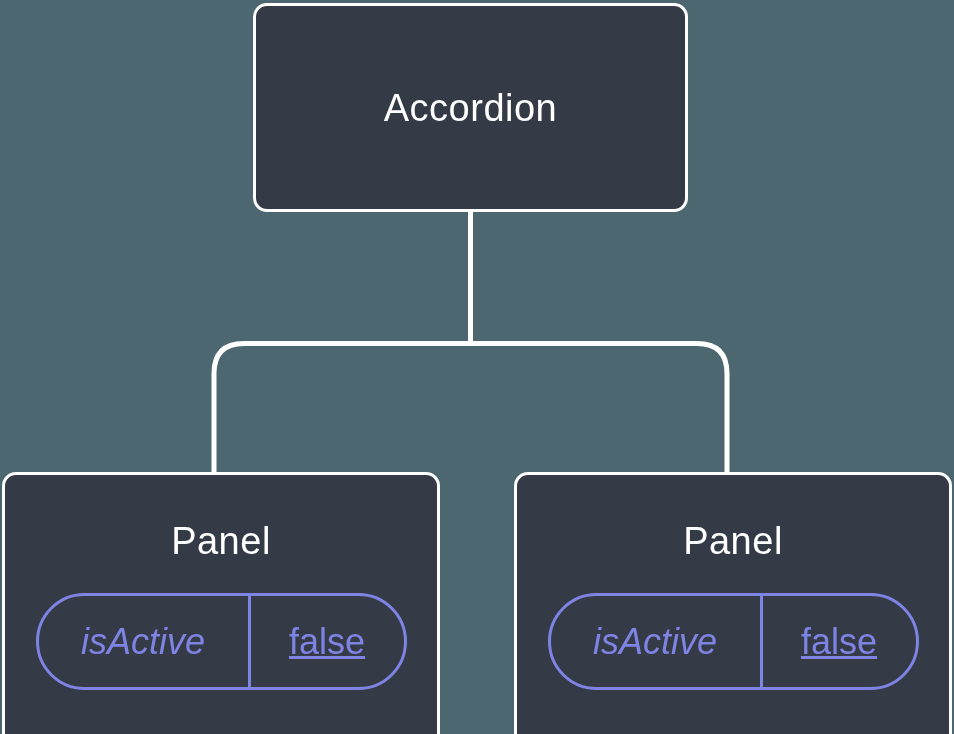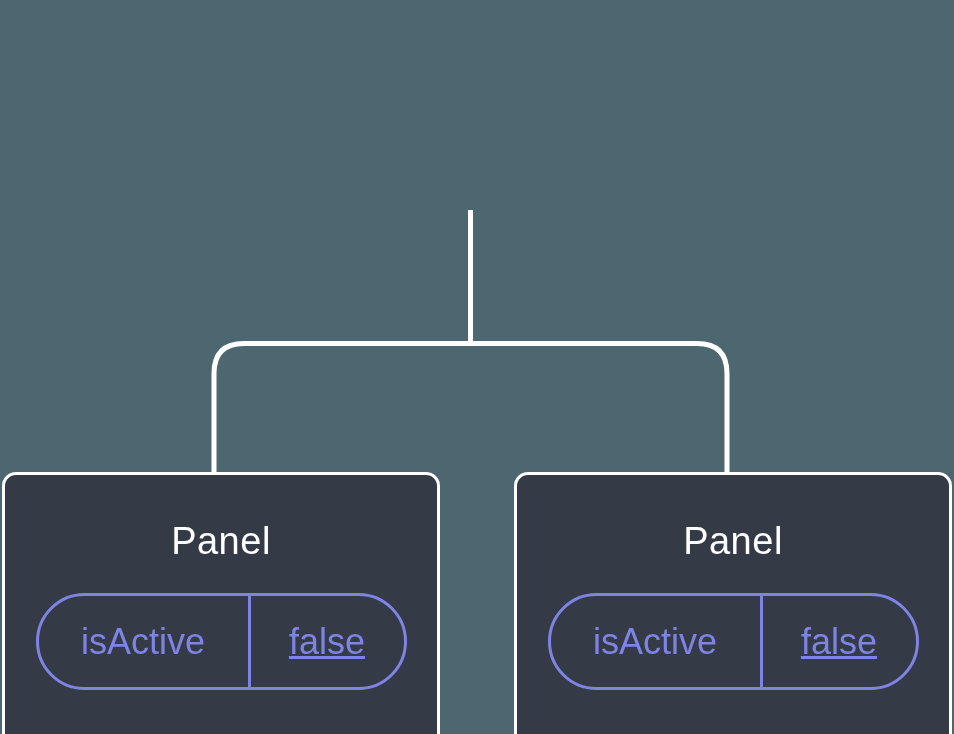--- a/index.html
+++ b/index.html
@@ -78,36 +78,40 @@
   }
 
   .pill-cell {
     display: flex;
     align-items: center;
     justify-content: center;
   }
   .pill-name {
     width: 212px;
     border-right: 3px solid #7f84e4;
+    font-style: italic;
   }
   .pill-value {
     flex: 1;
     text-decoration: underline;
   }
 </style>
 </head>
 <body>
 
 <div class="canvas">
 
   <svg class="connector" viewBox="0 0 954 734" fill="none" xmlns="http://www.w3.org/2000/svg">
     <path d="M470.5 210 L470.5 343.5" stroke="#ffffff" stroke-width="5"></path>
     <path d="M214 472 L214 373.5 Q214 343.5 244 343.5 L697 343.5 Q727 343.5 727 373.5 L727 472" stroke="#ffffff" stroke-width="5"></path>
   </svg>
 
+  <div class="node node-accordion">
+    <span class="node-label">Accordion</span>
+  </div>
 
   <div class="node node-panel left">
     <span class="node-label">Panel</span>
     <div class="state-pill">
       <div class="pill-cell pill-name">isActive</div>
       <div class="pill-cell pill-value">false</div>
     </div>
   </div>
 
   <div class="node node-panel right">

